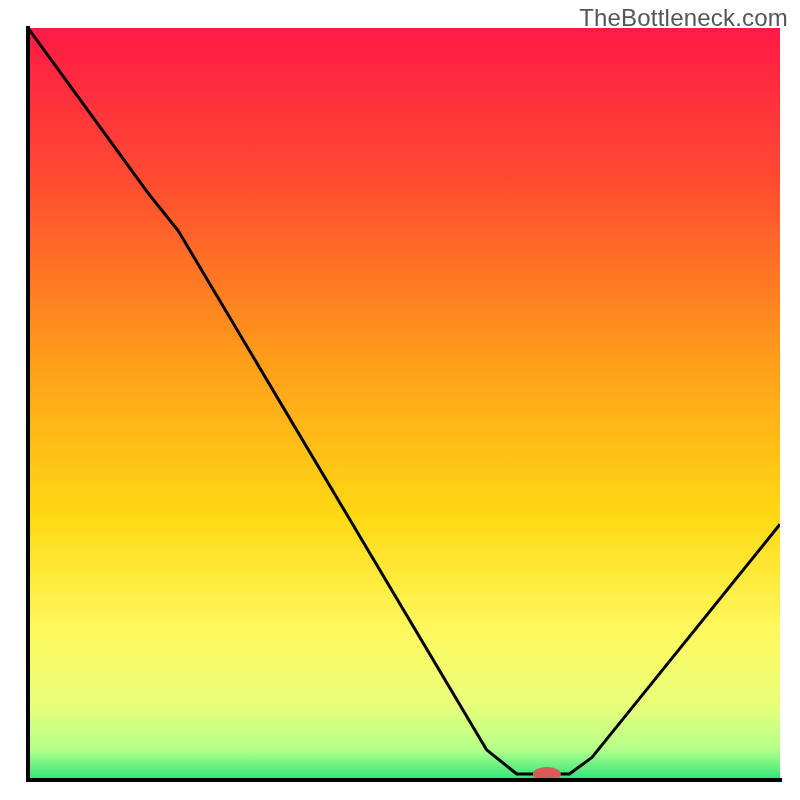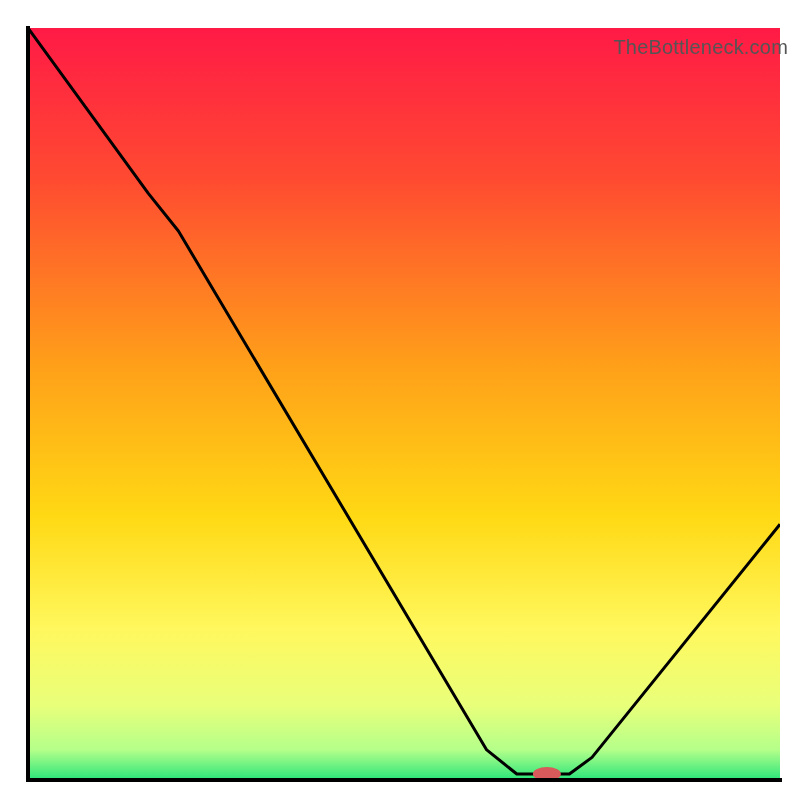--- a/index.html
+++ b/index.html
@@ -12,26 +12,25 @@
   }
   .chart-container {
     position: relative;
     width: 800px;
     height: 800px;
   }
   .watermark {
     position: absolute;
     top: 4px;
     right: 12px;
-    font-size: 20px;
+    font-size: 24px;
     font-weight: 500;
     color: #555555;
     z-index: 10;
     letter-spacing: 0.2px;
-    margin-top: 32px;
   }
   svg.chart {
     position: absolute;
     top: 0;
     left: 0;
   }
 </style>
 </head>
 <body>
 

